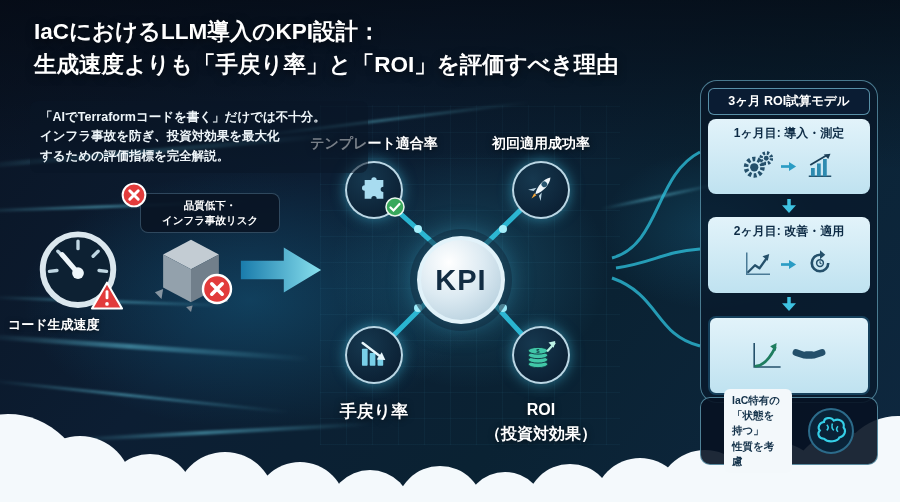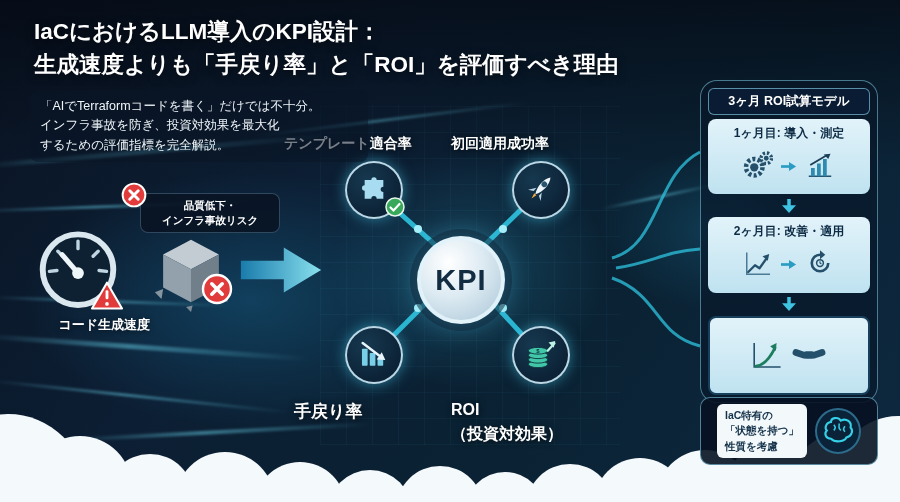--- a/index.html
+++ b/index.html
@@ -18,28 +18,28 @@
   .top-shade { position:absolute; left:0; top:0; width:100%; height:170px; z-index:2;
     background:linear-gradient(180deg, rgba(4,9,18,.7), rgba(4,9,18,0)); }
 
   .connectors { position:absolute; inset:0; z-index:2; pointer-events:none; }
 
   .cloud { position:absolute; background:#f4f9fc; border-radius:50%; z-index:3; }
 
   
   .title { position:absolute; left:34px; top:16px; z-index:7; color:#ffffff; font-weight:bold;
     font-size:22.5px; line-height:1.45; white-space:pre-line; text-shadow:0 2px 8px rgba(0,0,0,.55); }
-  .subtitle { position:absolute; left:30px; top:90px; width:338px; z-index:7; color:#eef5f9;
+  .subtitle { position:absolute; left:30px; top:101px; width:338px; z-index:7; color:#eef5f9;
     background:rgba(10,22,38,.55); border-radius:8px; padding:7px 10px;
-    font-size:12.5px; line-height:1.55; white-space:pre-line; }
+    font-size:12.5px; line-height:1.55; white-space:pre-line;font-weight:bold; }
 
   
   .gauge-wrap { position:absolute; left:36px; top:226px; width:84px; height:84px; z-index:5; }
   .gauge-warning { position:absolute; left:90px; top:281px; z-index:6; }
-  .gauge-label { position:absolute; left:8px; top:316px; width:142px; z-index:5; text-align:right;
+  .gauge-label { position:absolute; left:8px; top:316px; width:142px; z-index:5; text-align:left;
     color:#fff; font-size:13px; font-weight:bold; text-shadow:0 1px 5px rgba(0,0,0,.6); }
   .risk-badge { position:absolute; left:140px; top:193px; z-index:5; background:rgba(9,20,36,.9);
     border:1px solid rgba(120,170,200,.35); border-radius:8px; color:#fff; font-size:10.5px;
     font-weight:bold; line-height:1.45; padding:4px 21px; text-align:center; white-space:pre-line; }
   .risk-x { position:absolute; left:121px; top:182px; z-index:6; }
   .cube-wrap { position:absolute; left:150px; top:230px; width:82px; height:82px; z-index:5; }
   .cube-x { position:absolute; left:201px; top:273px; z-index:6; }
   .flow-arrow { position:absolute; left:238px; top:242px; z-index:5; }
 
   
@@ -49,21 +49,21 @@
     box-shadow:0 0 0 7px rgba(16,42,62,.55), 0 0 28px rgba(80,205,240,.5);
     display:flex; align-items:center; justify-content:center;
     color:#122c42; font-weight:bold; font-size:29px; letter-spacing:1px; }
   .node { position:absolute; width:58px; height:58px; border-radius:50%; z-index:5;
     background:radial-gradient(circle at 35% 30%, #16384f, #0c2236 72%);
     border:2.5px solid rgba(205,235,248,.9); box-shadow:0 0 14px rgba(70,200,235,.55);
     display:flex; align-items:center; justify-content:center; }
   .node-tl { left:345px; top:161px; } .node-tr { left:512px; top:161px; }
   .node-bl { left:345px; top:326px; } .node-br { left:512px; top:326px; }
   .check-badge { position:absolute; right:-4px; bottom:-4px; }
-  .node-label { position:absolute; z-index:5; color:#fff; font-weight:bold; 
+  .node-label { position:absolute; z-index:5; color:#fff; font-weight:bold; text-align:center;
     text-shadow:0 1px 6px rgba(0,0,0,.65); }
   .label-tl { left:284px; top:135px; width:180px; font-size:14px; }
   .label-tr { left:451px; top:135px; width:180px; font-size:14px;font-family:Liberation Mono, monospace; }
   .label-bl { left:294px; top:400px; width:160px; font-size:17px; }
   .label-br { left:451px; top:398px; width:180px; font-size:16px; line-height:1.5; white-space:pre-line; }
 
   
   .roi-panel { position:absolute; left:700px; top:80px; width:178px; height:323px; z-index:6;
     border:1px solid rgba(140,220,245,.5); border-radius:17px; background:rgba(8,22,40,.62);
     padding:7px; display:flex; flex-direction:column; gap:4px; }
@@ -72,21 +72,21 @@
   .roi-card { width:100%; flex:1; background:linear-gradient(180deg,#e2f3fa,#bfe2f0); border-radius:8px;
     padding:6px 8px; display:flex; flex-direction:column; align-items:center; }
   .roi-card.highlight { border:2px solid #16405c; }
   .roi-card-label { font-size:12px; font-weight:bold; color:#0d2b45; text-align:center; width:100%; }
   .roi-icons { display:flex; align-items:center; justify-content:center; gap:8px; margin-top:4px; flex:1; }
   .roi-downarrow { height:15px; display:flex; align-items:center; justify-content:center; }
 
   
   .footnote { position:absolute; left:700px; top:397px; width:178px; height:68px; z-index:6;
     background:rgba(7,18,34,.9); border:1px solid rgba(140,220,245,.55); border-radius:10px;
-    display:flex; align-items:center; gap:8px; padding:16px; }
+    display:flex; align-items:center; gap:16px; padding:23px; }
   .footnote-chip { background:#f3f8fb; border-radius:6px; color:#14324a; font-size:10.5px; font-weight:bold;
     line-height:1.45; padding:4px 8px; white-space:pre-line; flex:1; }
   .brain-circle { width:46px; height:46px; border-radius:50%; background:#0a2338; border:2px solid #2c6b8a;
     display:flex; align-items:center; justify-content:center; flex:0 0 auto; }
 </style>
 </head>
 <body>
 
 <div class="stage">
 

